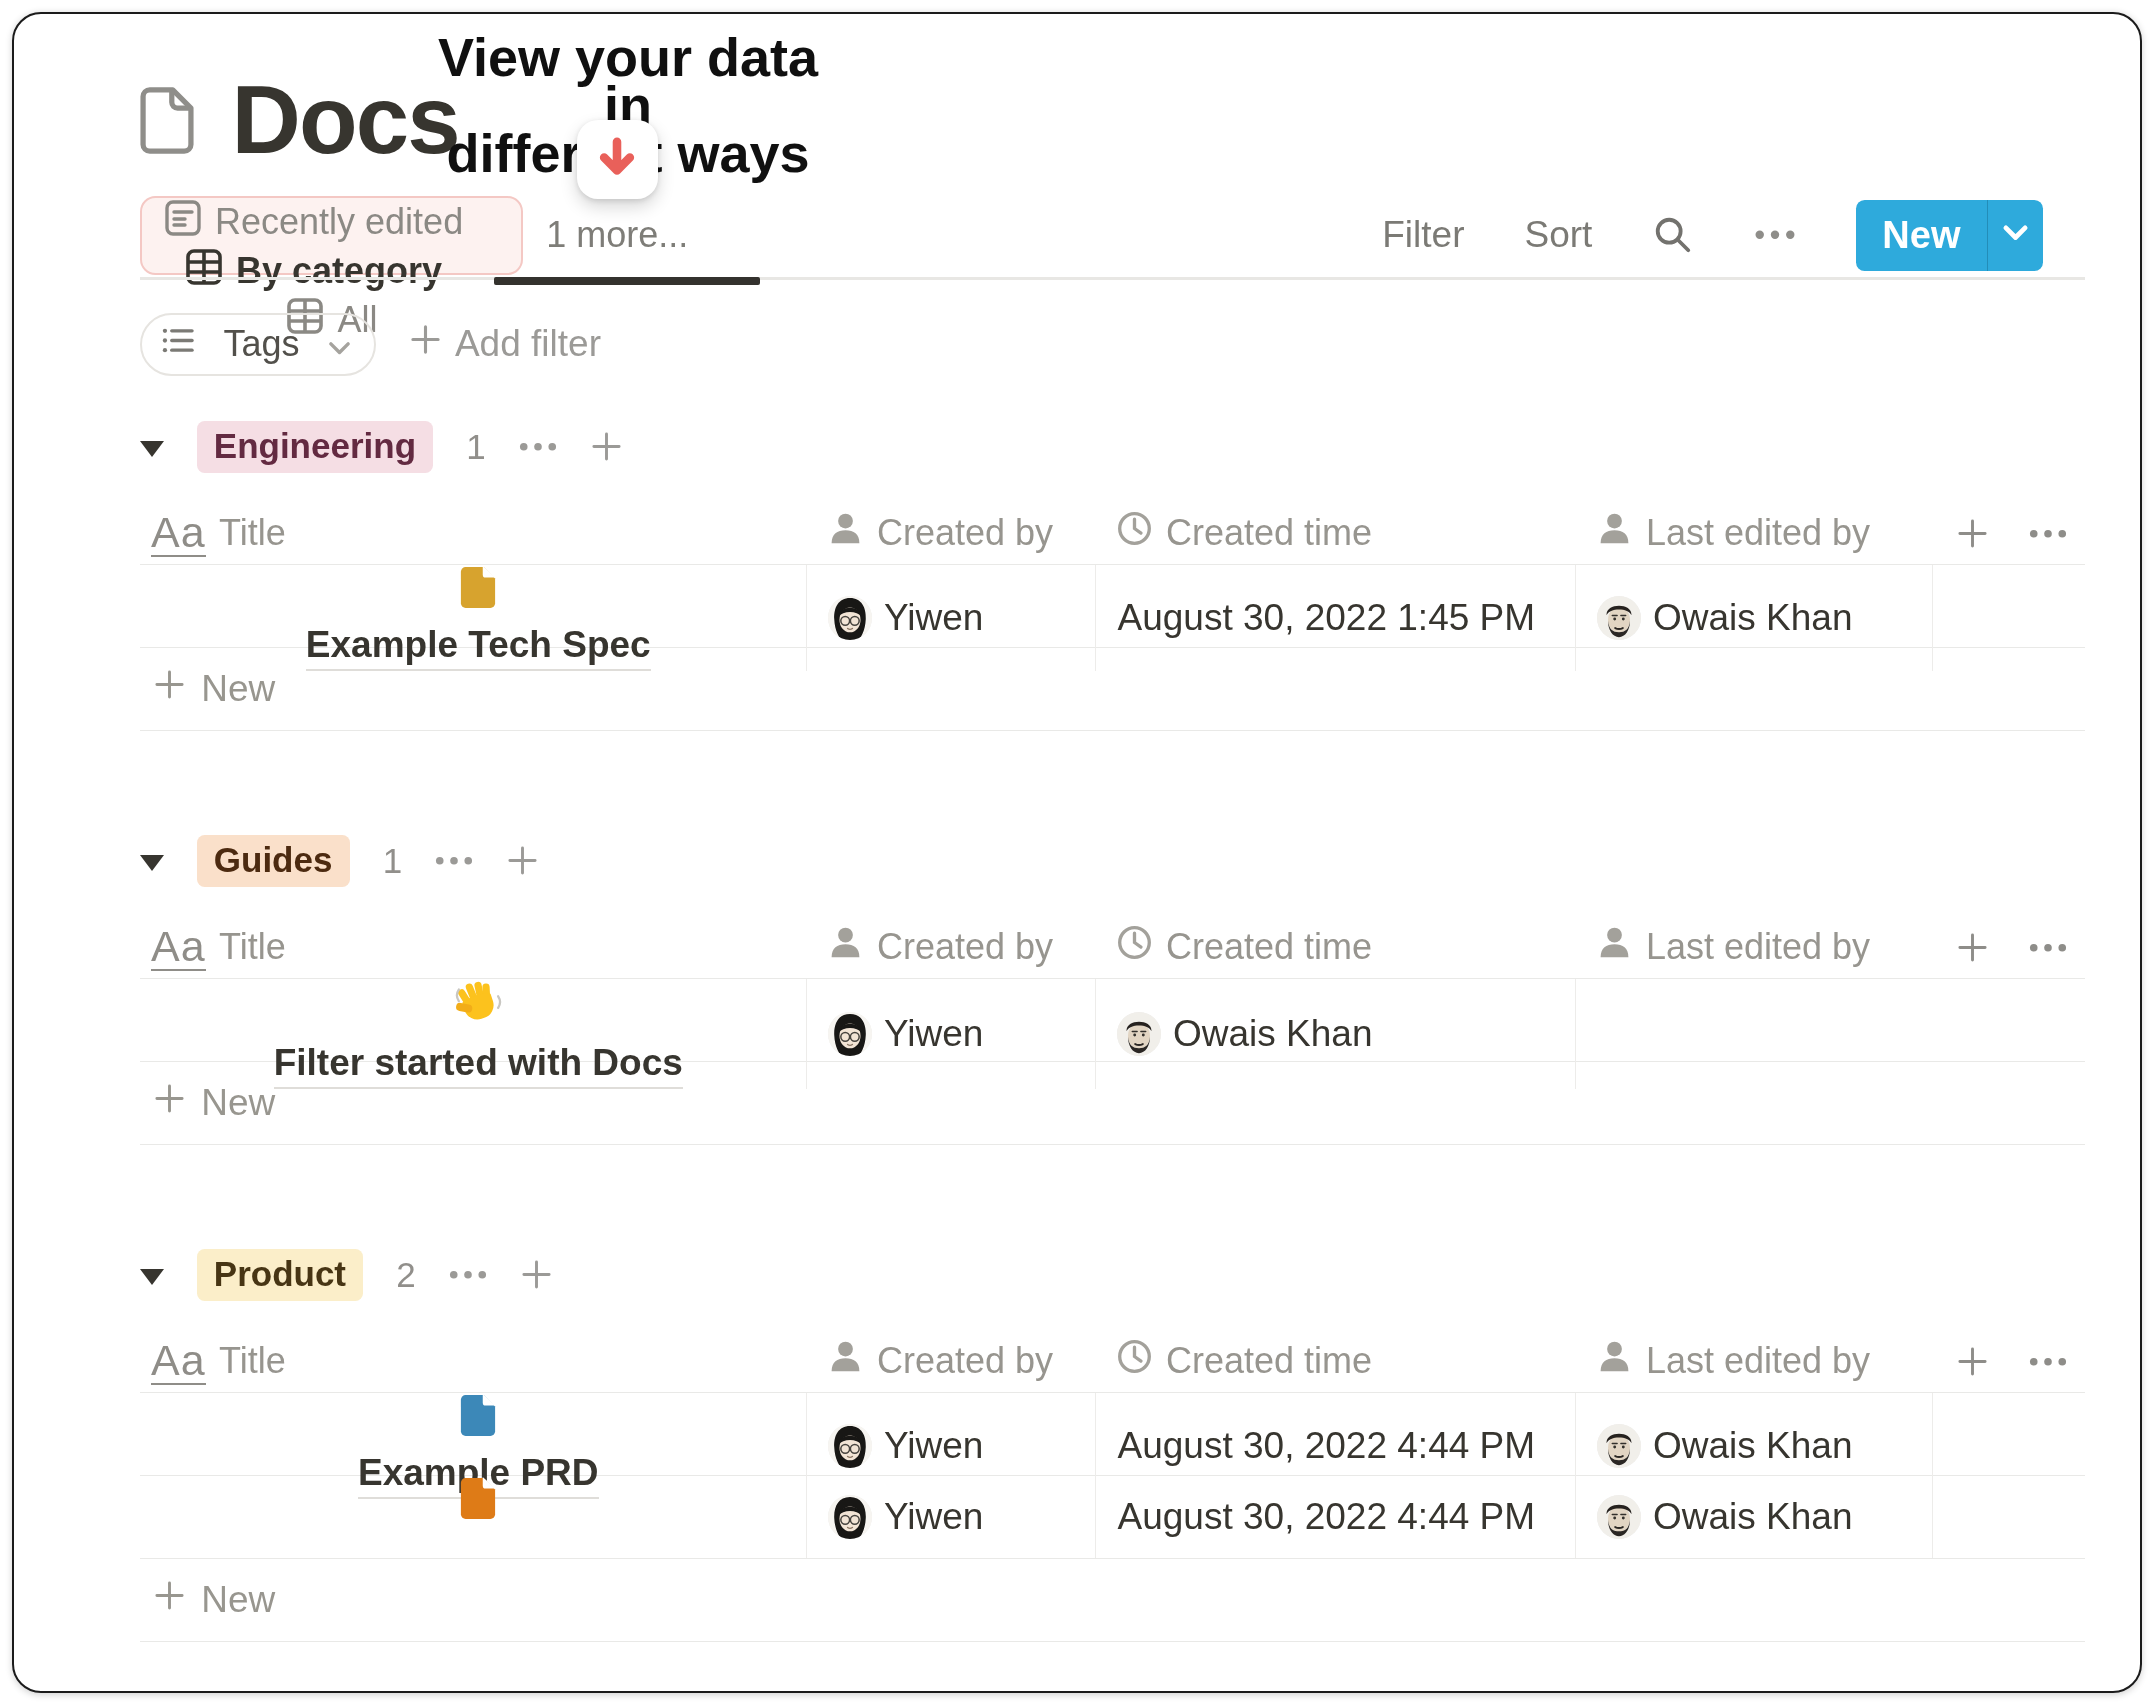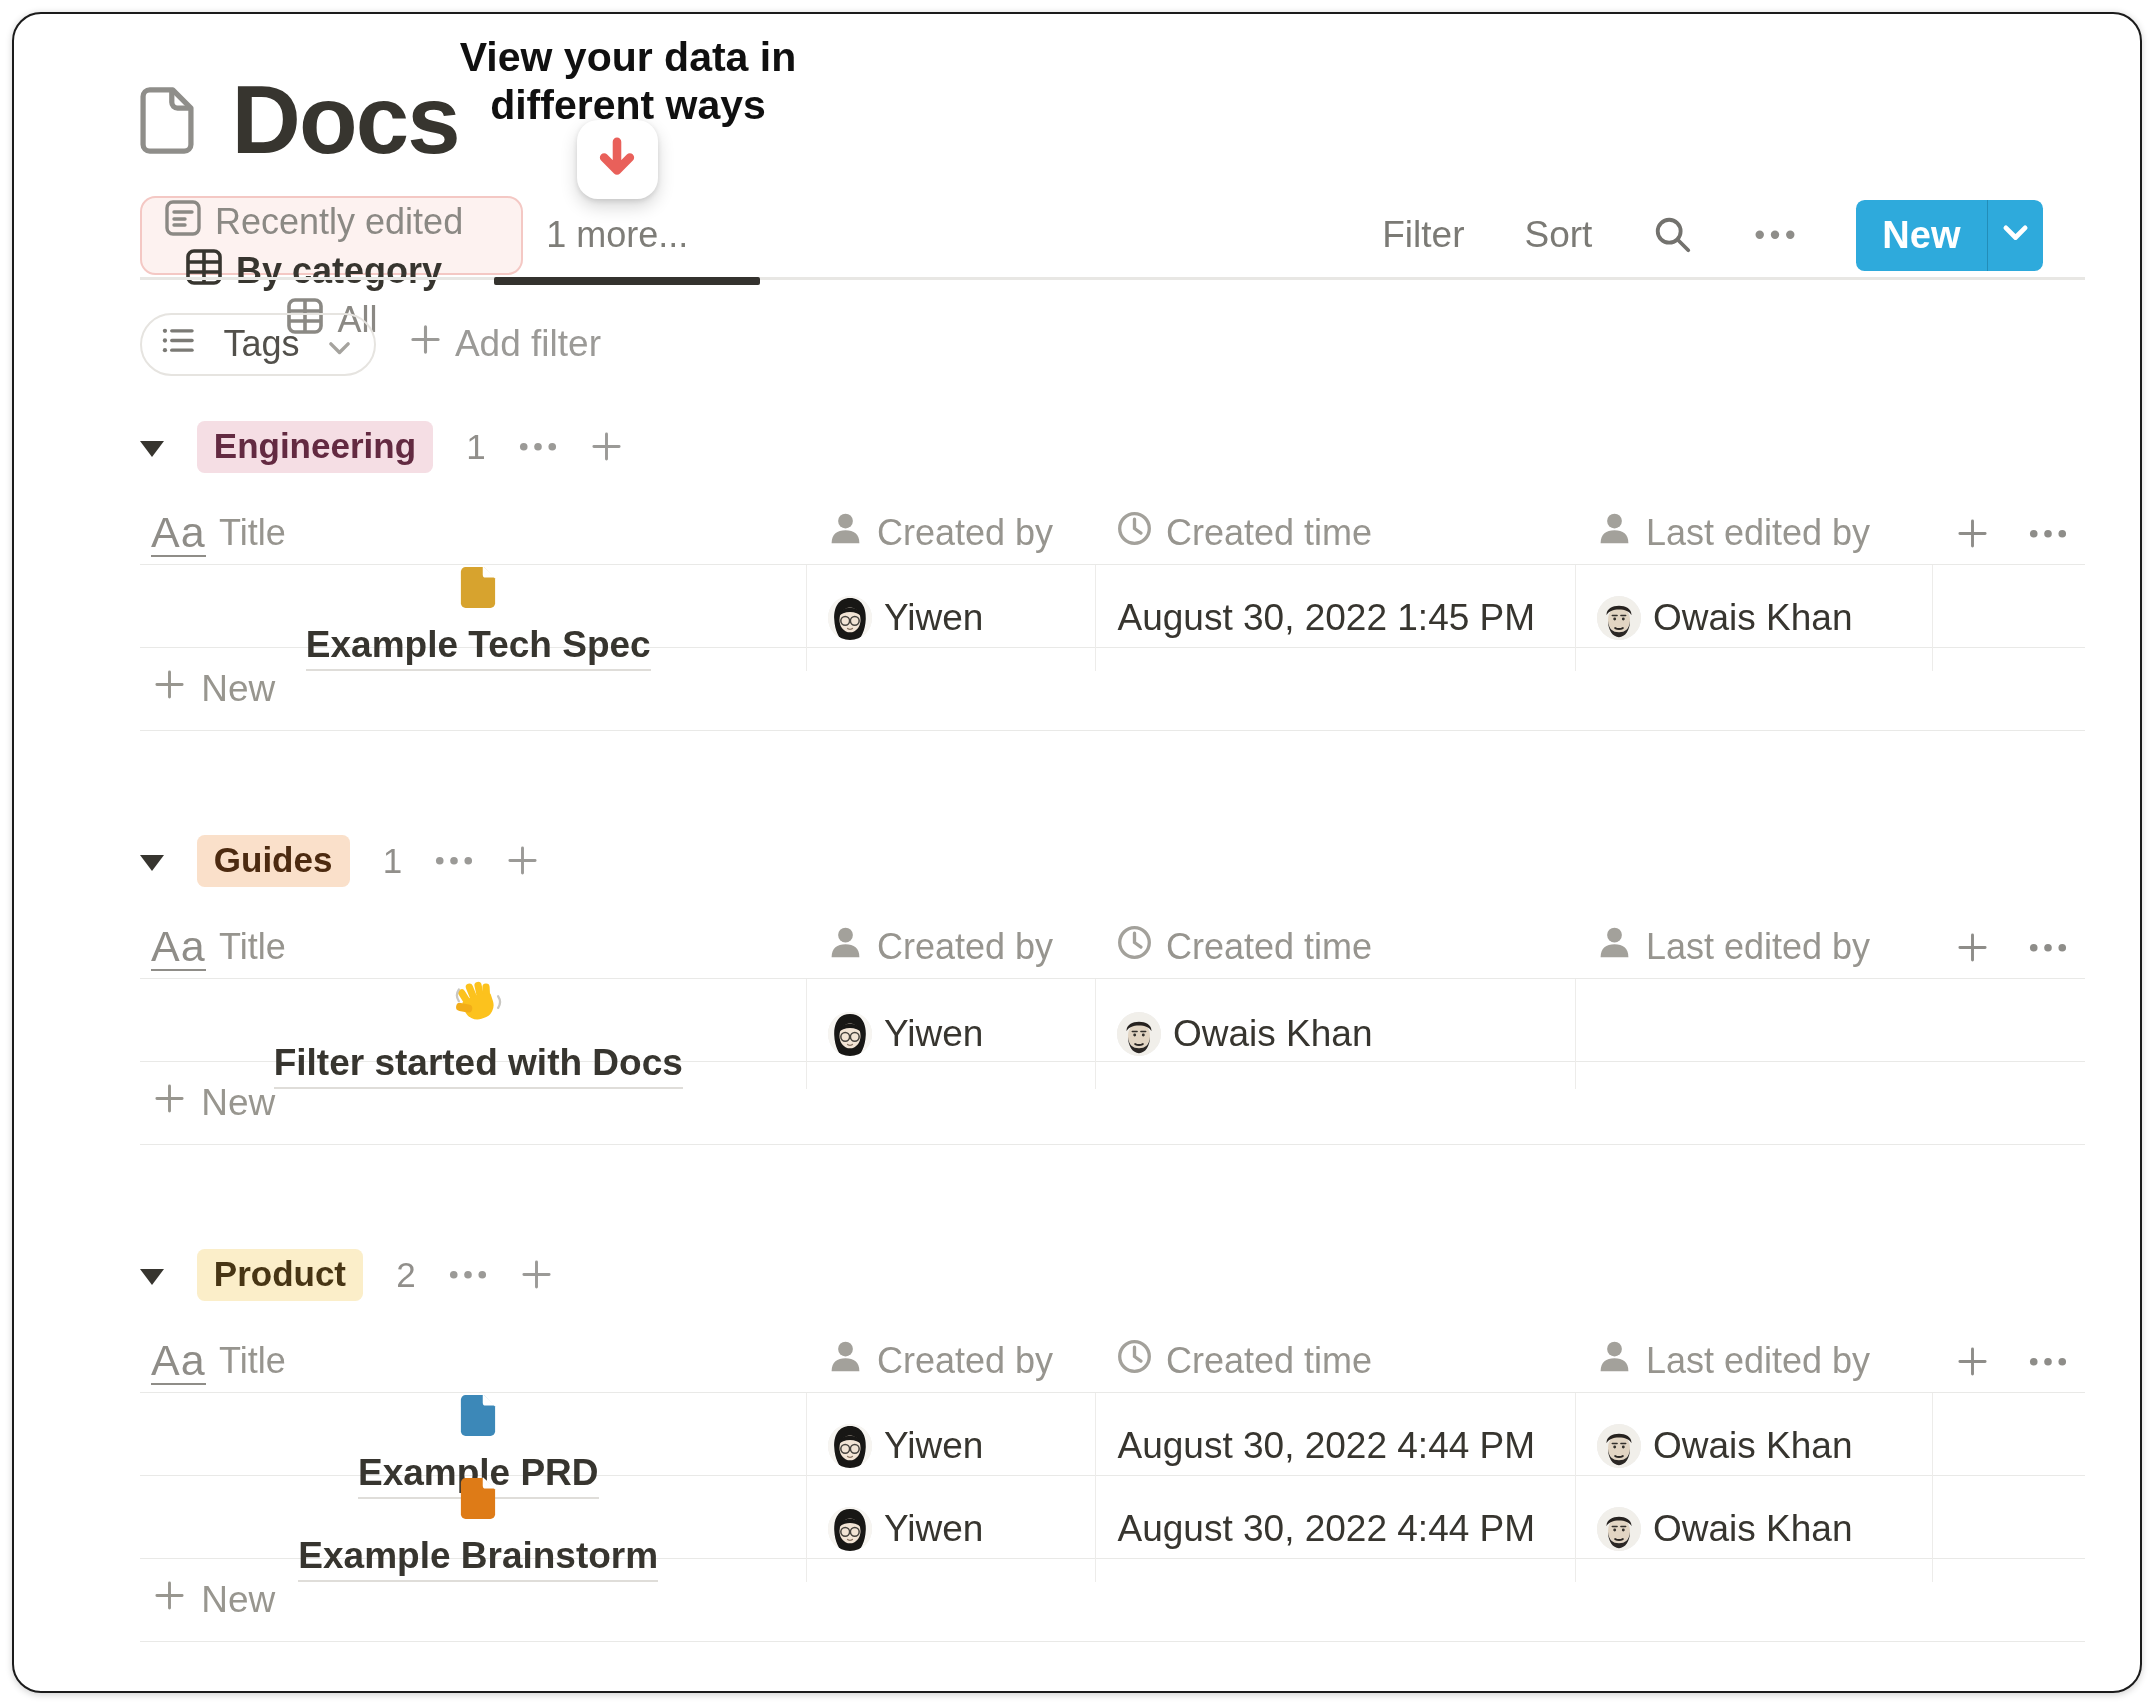--- a/index.html
+++ b/index.html
@@ -9,21 +9,21 @@
             border-radius:29px; box-shadow:0 1.9px 7.7px rgba(0,0,0,.18); overflow:hidden; }
   .content { position:relative; padding:67px 55px 0 126px; }
 
   
   .title-row { display:flex; align-items:center; gap:38px; height:79px; }
   .page-icon svg { display:block; }
   .page-title { font-size:96px; font-weight:700; color:var(--text-dark,#37352F); letter-spacing:-1.9px; }
 
   
   .annotation { position:absolute; left:403px; top:19px; width:423px; text-align:center;
-                font-size:41px; line-height:48px; font-weight:700; color:#101010; z-index:5; }
+                font-size:54px; line-height:48px; font-weight:700; color:#101010; z-index:5; }
   .arrow-badge { position:absolute; left:563px; top:106px; width:81px; height:79px;
                  background:#fff; border-radius:21px; z-index:5;
                  box-shadow:0 7.7px 17.3px rgba(0,0,0,.16), 0 1.9px 4.8px rgba(0,0,0,.10);
                  display:flex; align-items:center; justify-content:center; }
 
   
   .toolbar { display:flex; align-items:center; margin-top:36px; height:79px; }
   .views-box { display:flex; align-items:center; height:79px; padding:0 21px;
                background:var(--highlight-bg,#FDF2F0); border:2.9px solid var(--highlight-border,#F4C8C4);
                border-radius:15.4px;flex-direction:column; }
@@ -590,21 +590,20 @@
         </div>
 
         <div class="grid-row trow">
           <div class="cell cell-title">
             <span style="--doc: #DE7B17;">
               <svg class="doc-ico" width="38" height="44" viewBox="0 0 40 46">
                   <path style="fill:var(--doc)" d="M7 2 h19 l12 12 v26 a5 5 0 0 1 -5 5 H7 a5 5 0 0 1 -5 -5 V7 a5 5 0 0 1 5 -5 z"></path>
                   <path d="M25 1 v9 a3 3 0 0 0 3 3 h10 z" fill="#fff"></path>
                 </svg>
             </span>
-            <span class="title-link">Example Brainstorm</span>
           </div>
           <div class="cell cell-person">
             <span class="avatar">
               <svg width="44" height="44" viewBox="0 0 46 46">
                   <rect width="46" height="46" fill="#F7F5F1"></rect>
                   <path d="M23 2 C11 2 6 12 6.5 24 C7 36 12 46 16 46 h14 C34 46 39 36 39.5 24 C40 12 35 2 23 2 Z" fill="#181715"></path>
                   <ellipse cx="23" cy="25" rx="11" ry="13" fill="#F2E4D5"></ellipse>
                   <path d="M10.5 22 C12 9 34 9 35.5 22 C30 15 16 15 10.5 22 Z" fill="#181715"></path>
                   <circle cx="18" cy="26" r="4.6" fill="none" stroke="#47443F" stroke-width="1.6"></circle>
                   <circle cx="28" cy="26" r="4.6" fill="none" stroke="#47443F" stroke-width="1.6"></circle>

